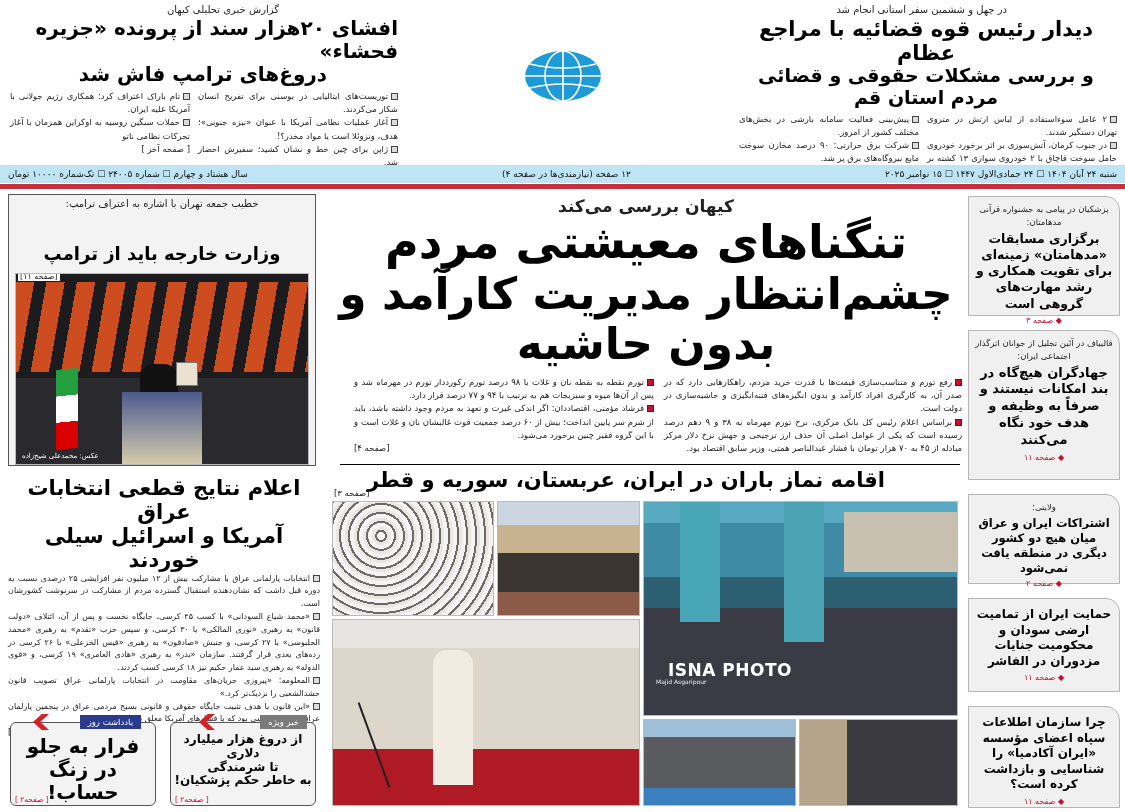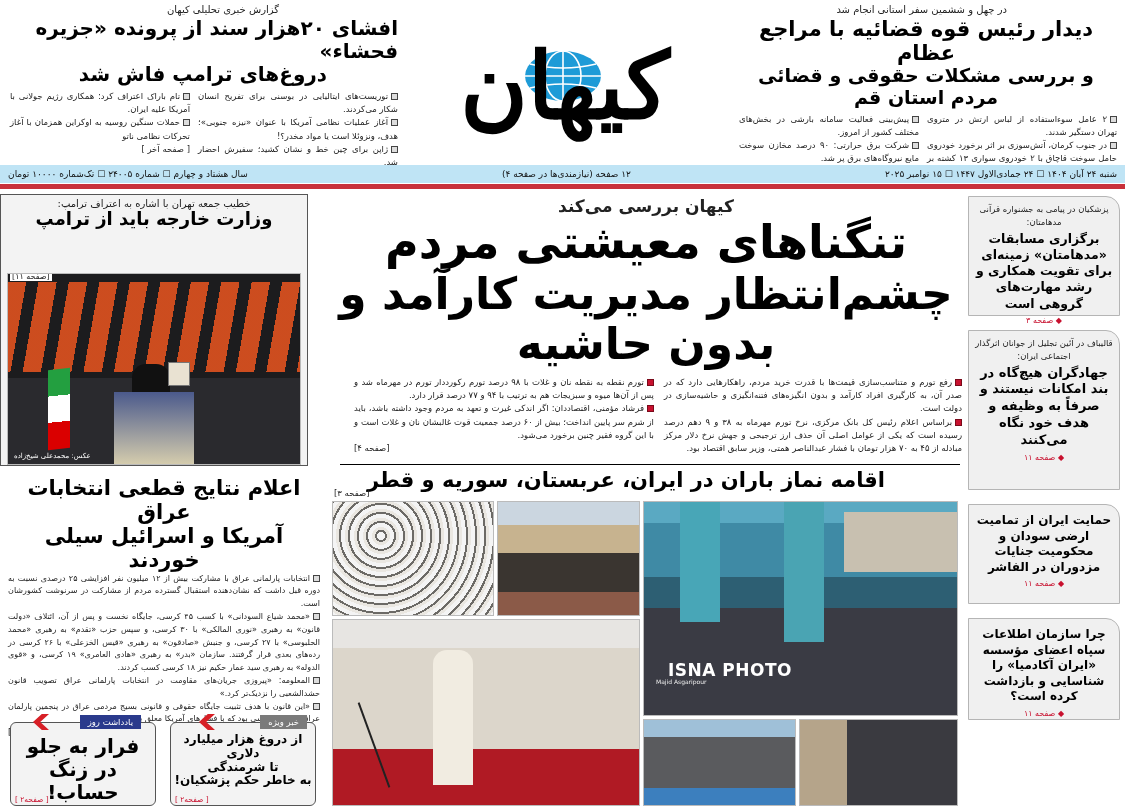--- a/index.html
+++ b/index.html
@@ -57,21 +57,20 @@
   <svg id="globe" viewBox="0 0 78 52">
     <ellipse cx="39" cy="26" rx="38" ry="25" fill="#1e9bd7"></ellipse>
     <g stroke="#fff" stroke-width="1.6" fill="none">
       <line x1="39" y1="1" x2="39" y2="51"></line>
       <line x1="1" y1="26" x2="77" y2="26"></line>
       <ellipse cx="39" cy="26" rx="18" ry="25"></ellipse>
       <path d="M6 14 Q39 22 72 14"></path>
       <path d="M6 38 Q39 30 72 38"></path>
     </g>
   </svg>
-  <div id="logo-text">کیهان</div>
 </div>
 
 <div class="abs" style="left:8px; top:4px; width:390px; height:158px;">
   <div class="kicker" style="text-align:center; padding-left:40px;">گزارش خبری تحلیلی کیهان</div>
   <div class="hl" style="font-size:20px; margin-top:2px;text-align:right;">افشای ۲۰هزار سند از پرونده «جزیره فحشاء»</div>
   <div class="hl" style="font-size:20px;">دروغ‌های ترامپ فاش شد</div>
   <div style="display:flex; gap:8px; margin-top:4px;">
     <div class="bul" style="width:200px;">
       <div><span class="sq"></span><span>توریست‌های ایتالیایی در بوسنی برای تفریح انسان شکار می‌کردند.</span></div>
       <div><span class="sq"></span><span>آغاز عملیات نظامی آمریکا با عنوان «نیزه جنوبی»؛ هدف، ونزوئلا است یا مواد مخدر؟!</span></div>
@@ -96,20 +95,25 @@
   <div class="sidebox" style="height:120px;">
     <div class="sk">پزشکیان در پیامی به جشنواره قرآنی مدهامتان:</div>
     <div class="sh" style="font-size:12.5px;">برگزاری مسابقات «مدهامتان» زمینه‌ای برای تقویت همکاری و رشد مهارت‌های گروهی است</div>
     <div class="sp">صفحه ۳</div>
   </div>
   <div class="sidebox" style="height:160px;">
     <div class="sk">قالیباف در آئین تجلیل از جوانان اثرگذار اجتماعی ایران:</div>
     <div class="sh" style="font-size:13px;">جهادگران هیچ‌گاه در بند امکانات نیستند و صرفاً به وظیفه و هدف خود نگاه می‌کنند</div>
     <div class="sp">صفحه ۱۱</div>
   </div>
+  <div class="sidebox" style="height:90px;">
+    <div class="sk">ولایتی:</div>
+    <div class="sh" style="font-size:11.5px;">اشتراکات ایران و عراق میان هیچ دو کشور دیگری در منطقه یافت نمی‌شود</div>
+    <div class="sp">صفحه ۲</div>
+  </div>
   <div class="sidebox" style="height:100px;">
     <div class="sh" style="font-size:12px;">حمایت ایران از تمامیت ارضی سودان و محکومیت جنایات مزدوران در الفاشر</div>
     <div class="sp">صفحه ۱۱</div>
   </div>
   <div class="sidebox" style="height:102px;">
     <div class="sh" style="font-size:12px;">چرا سازمان اطلاعات سپاه اعضای مؤسسه «ایران آکادمیا» را شناسایی و بازداشت کرده است؟</div>
     <div class="sp">صفحه ۱۱</div>
   </div>
 </div>
 
@@ -152,23 +156,23 @@
       <div style="position:absolute; left:100px; top:30px; width:40px; height:135px; background:#f1ece1; border-radius:14px 14px 0 0;"></div>
       <div style="position:absolute; left:40px; top:80px; width:2px; height:90px; background:#222; transform:rotate(-20deg);"></div>
     </div>
 
     <div class="img" style="position:absolute; left:311px; top:218px; width:153px; height:87px; background:linear-gradient(180deg, #9fc0d8 0 20%, #5a5b5e 20% 80%, #3c7fbe 80% 100%);"></div>
 
     <div class="img" style="position:absolute; left:467px; top:218px; width:159px; height:87px; background:linear-gradient(90deg, #b5a48a 0 30%, #3a3a40 30% 100%);"></div>
   </div>
 </div>
 
-<div class="abs box" style="left:0; top:194px; width:308px; height:272px; border:1.5px solid #555; background:#f3f3f3;">
+<div class="abs box" style="left:8px; top:194px; width:308px; height:272px; border:1.5px solid #555; background:#f3f3f3;">
   <div class="kicker" style="margin-top:3px;">خطیب جمعه تهران با اشاره به اعتراف ترامپ:</div>
-  <div class="hl" style="font-size:18px;">وزارت خارجه باید از ترامپ</div>
+  <div class="hl" style="font-size:18px;margin-top:35px;">وزارت خارجه باید از ترامپ</div>
   <div class="img" style="position:absolute; left:6px; top:78px; width:294px; height:192px; background:linear-gradient(180deg, #1c1c1e 0 55%, #2a2a2e 55% 100%);">
     <div class="pageref" style="position:absolute; left:2px; top:-2px; background:#fff; padding:0 2px; font-size:8px;">[صفحه ۱۱]</div>
     <div style="position:absolute; left:0; top:8px; width:294px; height:90px; background:repeating-linear-gradient(100deg, #e0521f 0 18px, #1c1c1e 18px 30px); opacity:0.9;"></div>
     <div style="position:absolute; left:40px; top:95px; width:22px; height:80px; background:linear-gradient(180deg, #239f40 0 33%, #fff 33% 66%, #da0000 66% 100%); transform:skewY(-6deg);"></div>
     <div style="position:absolute; left:124px; top:90px; width:38px; height:30px; background:#111; border-radius:14px 14px 0 0;"></div>
     <div style="position:absolute; left:106px; top:118px; width:80px; height:74px; background:linear-gradient(180deg, #4b5a8c, #d8cfae);"></div>
     <div style="position:absolute; left:160px; top:88px; width:22px; height:24px; background:#e9e2d2; border:1px solid #777;"></div>
     <div style="position:absolute; left:6px; bottom:4px; font-size:7px; color:#fff;">عکس: محمدعلی شیخ‌زاده</div>
   </div>
 </div>

